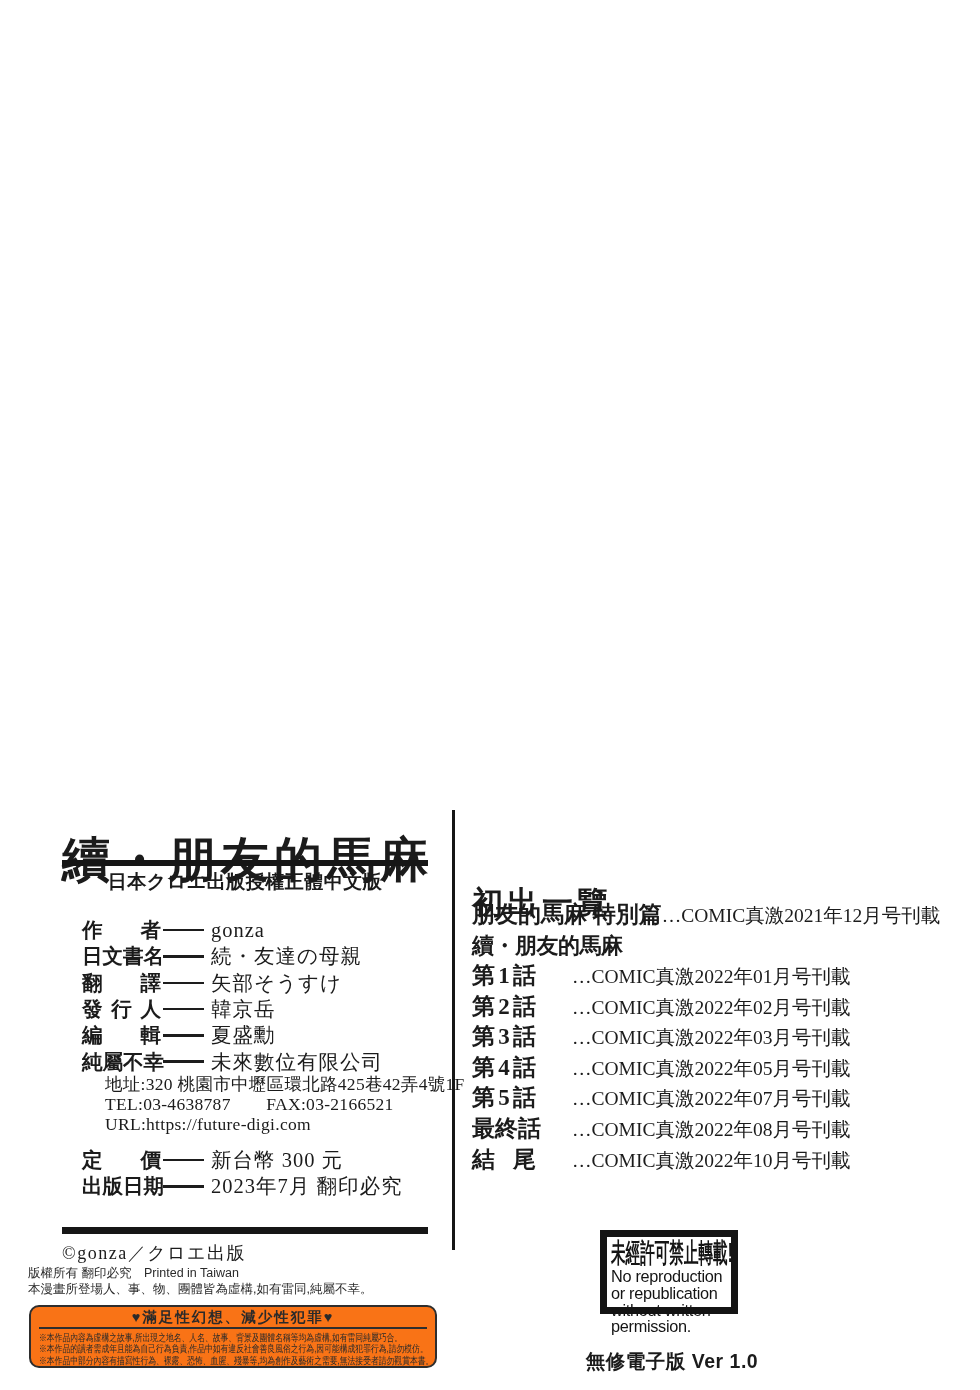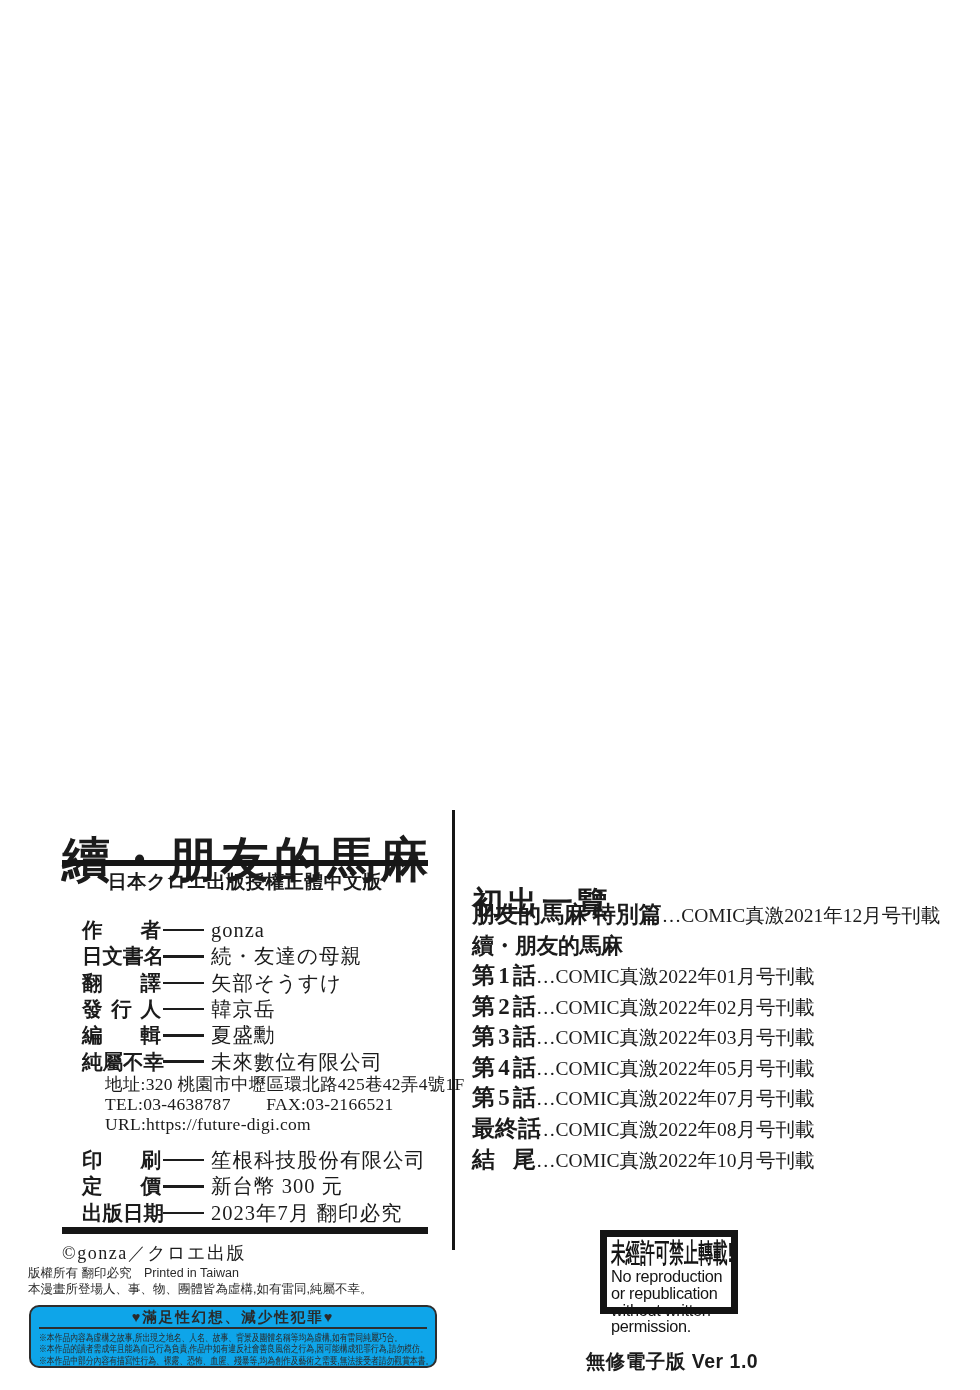--- a/index.html
+++ b/index.html
@@ -22,36 +22,36 @@
 
   .addr{left:105px;top:1074px;font-size:17.5px;line-height:20px;letter-spacing:0.3px;white-space:nowrap;}
 
   .bottom-rule{left:62px;top:1227px;width:366px;height:7px;background:#161616;}
   .copyright{left:62px;top:1241px;font-size:18px;letter-spacing:1.5px;white-space:nowrap;}
 
   .fineprint{left:28px;top:1266px;width:412px;
              font-family:"Liberation Sans",sans-serif;font-size:12.5px;line-height:15.5px;color:#2a2a2a;white-space:nowrap;}
 
   .disc-box{left:29px;top:1305px;width:408px;height:63px;border:2px solid #2e2e2e;border-radius:10px;
-            box-sizing:border-box;padding:2px 8px 0 8px;background:#0ea5e9;
+            box-sizing:border-box;padding:2px 8px 0 8px;background:#f97316;
             font-family:"Liberation Sans",sans-serif;color:#2a2a2a;}
   .disc-head{font-size:14.5px;font-weight:bold;letter-spacing:2px;text-align:center;line-height:17px;white-space:nowrap;}
   .disc-rule{height:1.8px;background:#2e2e2e;margin:1px 0 3px 0;}
   .disc-line{font-size:10px;line-height:11.4px;white-space:nowrap;transform:scaleX(0.78);transform-origin:0 50%;}
 
   
   .vdivider{left:452px;top:810px;width:2.5px;height:440px;background:#161616;}
 
   
   .fp-head{left:472px;top:856px;font-size:31px;font-weight:bold;letter-spacing:4px;white-space:nowrap;}
   .fp-list{left:472px;top:900px;width:502px;}
   .fp-row{display:flex;align-items:baseline;white-space:nowrap;}
   .fp-row.special{height:30px;line-height:30px;}
   .fp-row.series{height:31px;line-height:31px;}
-  .fp-row.chap{height:30.6px;line-height:30.6px;}
+  .fp-row.chap{height:30.6px;line-height:30.6px;gap:36px;}
   .fp-name{font-size:23px;font-weight:bold;}
   .fp-series-name{font-size:22px;font-weight:bold;letter-spacing:-0.5px;}
   .fp-chap-name{display:inline-block;width:64px;font-size:23px;font-weight:bold;
                 text-align:justify;text-align-last:justify;flex:none;}
   .fp-src{font-size:19.5px;}
 
   .forbid-box{left:600px;top:1230px;width:138px;height:84px;box-sizing:border-box;border:7px solid #141414;
               background:#fff;padding:1px 5px 0 4px;font-family:"Liberation Sans",sans-serif;color:#141414;}
   .forbid-zh{font-size:27px;font-weight:900;line-height:30px;white-space:nowrap;
              transform:scaleX(0.54);transform-origin:0 50%;}
@@ -102,25 +102,20 @@
     </div>
   </div>
 
   <div class="abs addr">
     <div>地址:320 桃園市中壢區環北路425巷42弄4號1F</div>
     <div>TEL:03-4638787　　FAX:03-2166521</div>
     <div>URL:https://future-digi.com</div>
   </div>
 
   <div class="abs pubblock">
-    <div class="crow">
-      <span class="clbl">印刷</span>
-      <span class="cdash"></span>
-      <span class="cval">笙根科技股份有限公司</span>
-    </div>
     <div class="crow">
       <span class="clbl">定價</span>
       <span class="cdash"></span>
       <span class="cval">新台幣 300 元</span>
     </div>
     <div class="crow">
       <span class="clbl">出版日期</span>
       <span class="cdash"></span>
       <span class="cval">2023年7月 翻印必究</span>
     </div>

